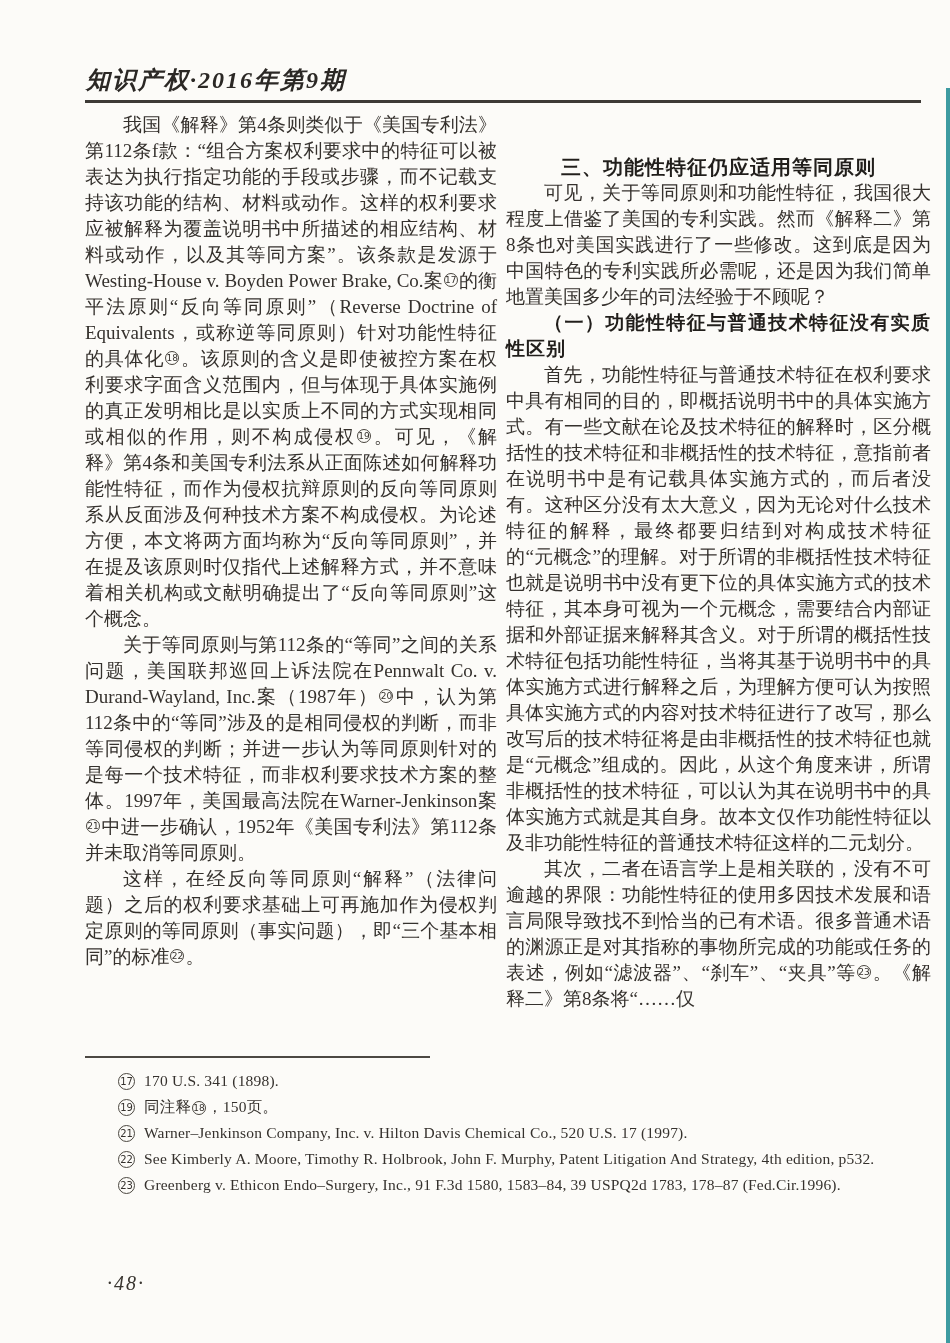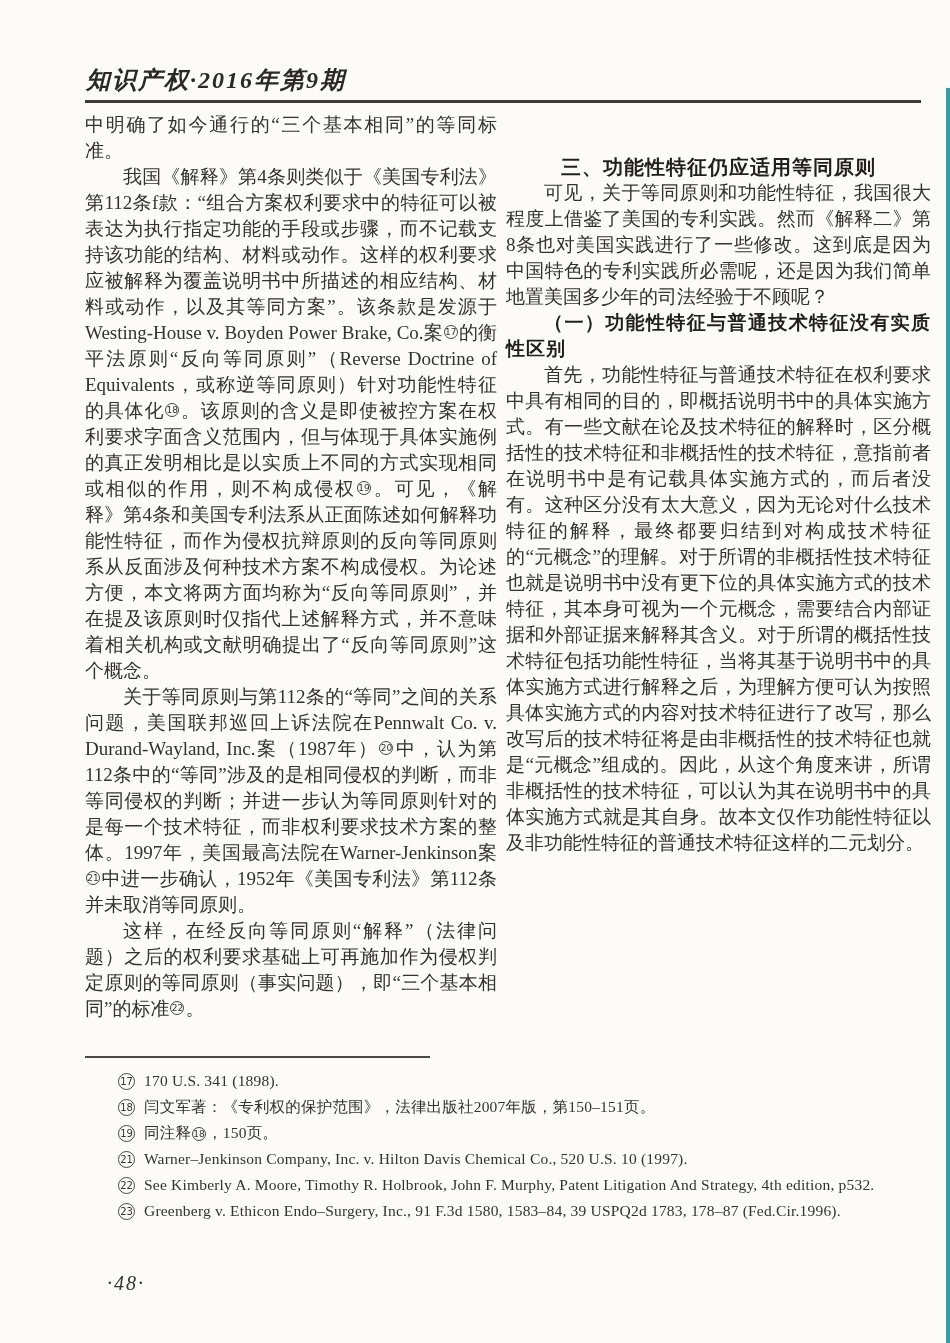--- a/index.html
+++ b/index.html
@@ -101,40 +101,39 @@
 <body>
 
 <div class="page">
 
   <div class="journal-header">知识产权·2016年第9期</div>
 
   <div class="header-rule"></div>
 
   <div class="columns">
     <div class="col col-left">
-        <p class="para">中明确了如今通行的“三个基本相同”的等同标准。</p>
         <p class="para indent">我国《解释》第4条则类似于《美国专利法》第112条f款：“组合方案权利要求中的特征可以被表达为执行指定功能的手段或步骤，而不记载支持该功能的结构、材料或动作。这样的权利要求应被解释为覆盖说明书中所描述的相应结构、材料或动作，以及其等同方案”。该条款是发源于Westing-House v. Boyden Power Brake, Co.案<span class="ref-circle">17</span>的衡平法原则“反向等同原则”（Reverse Doctrine of Equivalents，或称逆等同原则）针对功能性特征的具体化<span class="ref-circle">18</span>。该原则的含义是即使被控方案在权利要求字面含义范围内，但与体现于具体实施例的真正发明相比是以实质上不同的方式实现相同或相似的作用，则不构成侵权<span class="ref-circle">19</span>。可见，《解释》第4条和美国专利法系从正面陈述如何解释功能性特征，而作为侵权抗辩原则的反向等同原则系从反面涉及何种技术方案不构成侵权。为论述方便，本文将两方面均称为“反向等同原则”，并在提及该原则时仅指代上述解释方式，并不意味着相关机构或文献明确提出了“反向等同原则”这个概念。</p>
         <p class="para indent">关于等同原则与第112条的“等同”之间的关系问题，美国联邦巡回上诉法院在Pennwalt Co. v. Durand-Wayland, Inc.案（1987年）<span class="ref-circle">20</span>中，认为第112条中的“等同”涉及的是相同侵权的判断，而非等同侵权的判断；并进一步认为等同原则针对的是每一个技术特征，而非权利要求技术方案的整体。1997年，美国最高法院在Warner-Jenkinson案<span class="ref-circle">21</span>中进一步确认，1952年《美国专利法》第112条并未取消等同原则。</p>
         <p class="para indent">这样，在经反向等同原则“解释”（法律问题）之后的权利要求基础上可再施加作为侵权判定原则的等同原则（事实问题），即“三个基本相同”的标准<span class="ref-circle">22</span>。</p>
       </div>
     <div class="col col-right">
         <div class="sec-heading">三、功能性特征仍应适用等同原则</div>
         <p class="para indent">可见，关于等同原则和功能性特征，我国很大程度上借鉴了美国的专利实践。然而《解释二》第8条也对美国实践进行了一些修改。这到底是因为中国特色的专利实践所必需呢，还是因为我们简单地置美国多少年的司法经验于不顾呢？</p>
         <div class="sub-heading">（一）功能性特征与普通技术特征没有实质性区别</div>
         <p class="para indent">首先，功能性特征与普通技术特征在权利要求中具有相同的目的，即概括说明书中的具体实施方式。有一些文献在论及技术特征的解释时，区分概括性的技术特征和非概括性的技术特征，意指前者在说明书中是有记载具体实施方式的，而后者没有。这种区分没有太大意义，因为无论对什么技术特征的解释，最终都要归结到对构成技术特征的“元概念”的理解。对于所谓的非概括性技术特征也就是说明书中没有更下位的具体实施方式的技术特征，其本身可视为一个元概念，需要结合内部证据和外部证据来解释其含义。对于所谓的概括性技术特征包括功能性特征，当将其基于说明书中的具体实施方式进行解释之后，为理解方便可认为按照具体实施方式的内容对技术特征进行了改写，那么改写后的技术特征将是由非概括性的技术特征也就是“元概念”组成的。因此，从这个角度来讲，所谓非概括性的技术特征，可以认为其在说明书中的具体实施方式就是其自身。故本文仅作功能性特征以及非功能性特征的普通技术特征这样的二元划分。</p>
+        <p class="para indent">其次，二者在语言学上是相关联的，没有不可逾越的界限：功能性特征的使用多因技术发展和语言局限导致找不到恰当的已有术语。很多普通术语的渊源正是对其指称的事物所完成的功能或任务的表述，例如“滤波器”、“刹车”、“夹具”等<span class="ref-circle">23</span>。《解释二》第8条将“……仅</p>
       </div>
   </div>
 
   <div class="footnote-sep"></div>
 
   <div class="footnotes">
       <div class="footnote"><span class="fn-circle">17</span><span class="fn-text">170 U.S. 341 (1898).</span></div>
-      <div class="footnote"><span class="fn-circle">18</span><span class="fn-text">闫文军著：《专利权的保护范围》，法律出版社2007年版，第150–151页。</span></div>
       <div class="footnote"><span class="fn-circle">19</span><span class="fn-text">同注释<span class="ref-circle">18</span>，150页。</span></div>
-      <div class="footnote"><span class="fn-circle">21</span><span class="fn-text">Warner–Jenkinson Company, Inc. v. Hilton Davis Chemical Co., 520 U.S. 10 (1997).</span></div>
+      <div class="footnote"><span class="fn-circle">21</span><span class="fn-text">Warner–Jenkinson Company, Inc. v. Hilton Davis Chemical Co., 520 U.S. 17 (1997).</span></div>
       <div class="footnote"><span class="fn-circle">22</span><span class="fn-text">See Kimberly A. Moore, Timothy R. Holbrook, John F. Murphy, Patent Litigation And Strategy, 4th edition, p532.</span></div>
       <div class="footnote"><span class="fn-circle">23</span><span class="fn-text">Greenberg v. Ethicon Endo–Surgery, Inc., 91 F.3d 1580, 1583–84, 39 USPQ2d 1783, 178–87 (Fed.Cir.1996).</span></div>
     </div>
 
   <div class="page-number">·48·</div>
 
   <div class="accent-stripe"></div>
 
 </div>
 

